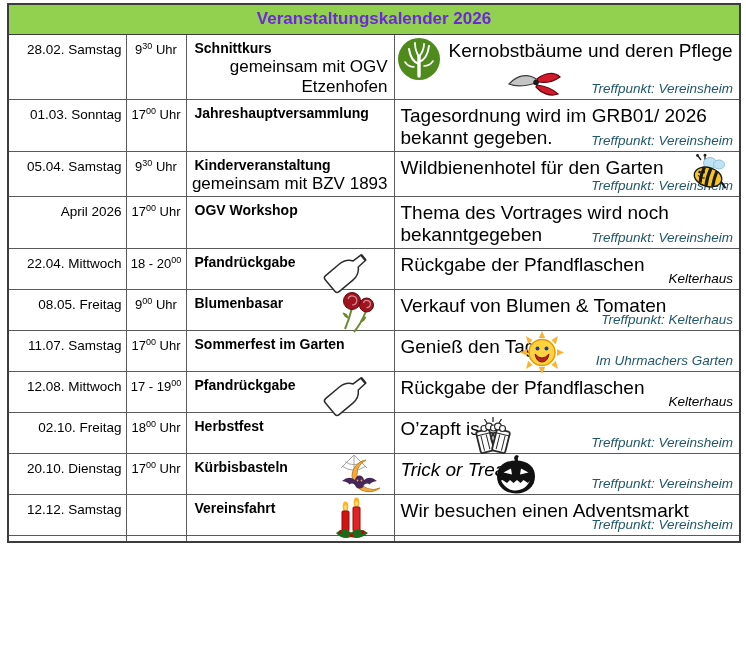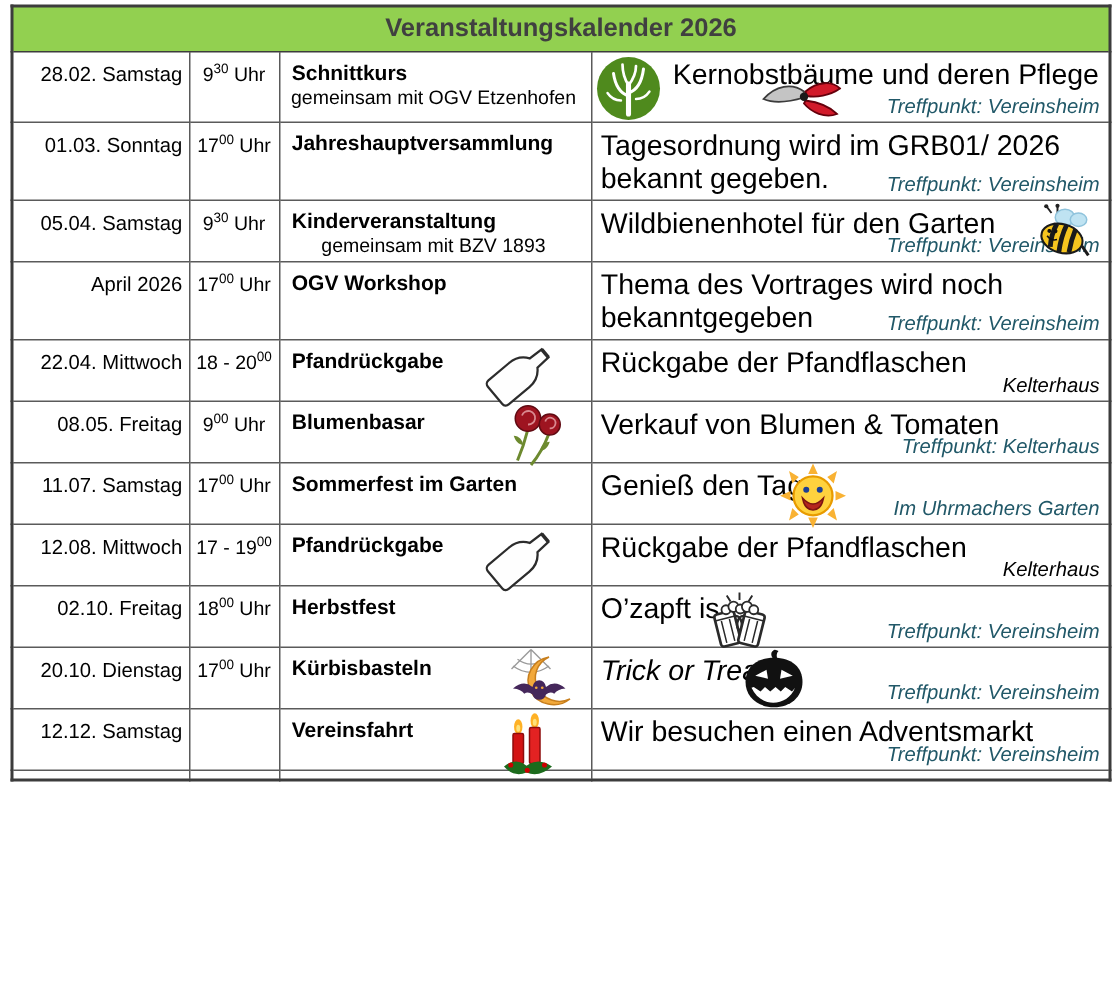--- a/index.html
+++ b/index.html
@@ -10,34 +10,34 @@
   .page { padding: 3px 7px; }
   table.cal {
     border-collapse: collapse; width: 732px; table-layout: fixed;
     border: 2px solid #3c3c3c;
   }
   col.c1 { width: 118px; } col.c2 { width: 60px; }
   col.c3 { width: 208px; } col.c4 { width: 346px; }
   th.title-bar {
     background: #92D050; border: 1px solid #3c3c3c;
     font-size: 17px; font-weight: bold; text-align: center;
-    height: 30px; padding: 2px; color: #404040;
+    height: 30px; padding: 2px; color: #6d28d9;
   }
   td {
     border: 1px solid #5a5a5a; vertical-align: top;
     padding: 2px 4px; position: relative; overflow: visible;
   }
   tr.ev td { height: 41px; }
   tr.tall td { height: 47px; }
   tr.thin td { height: 7px; padding: 0; }
   .c-date { text-align: right; font-size: 13.5px; padding-top: 7px; }
   .c-time { text-align: center; font-size: 13px; padding-top: 7px; white-space: nowrap; padding-left:1px; padding-right:1px; }
   .c-time sup { font-size: 9px; line-height: 0; }
   .ev-title { font-weight: bold; font-size: 14px; padding: 3px 0 0 4px; }
-  .ev-sub { font-size: 13px; text-align: center; padding: 1px 2px 0 0; }
+  .ev-sub { font-size: 17px; text-align: right; padding: 1px 2px 0 0; }
   .ev-sub:empty { display: none; }
   .d-line1 { font-size: 19px; padding: 3px 2px 0 2px; }
   .d-italic { font-style: italic; }
   .has-left-icon .d-line1 { padding-left: 50px; }
   .d-loc {
     position: absolute; right: 6px; bottom: 3px;
     font-style: italic; font-size: 13.5px; white-space: nowrap;
   }
   .loc-teal { color: #215868; }
   .loc-black { color: #000000; }

